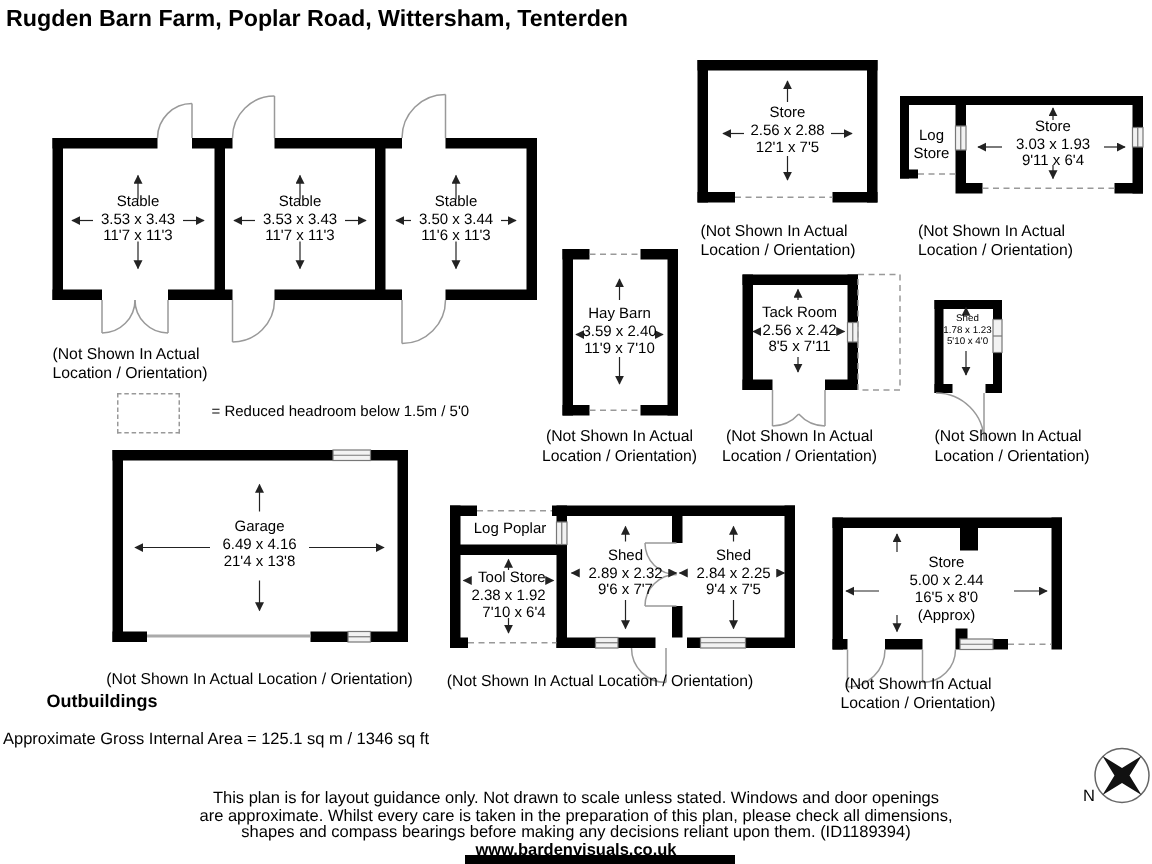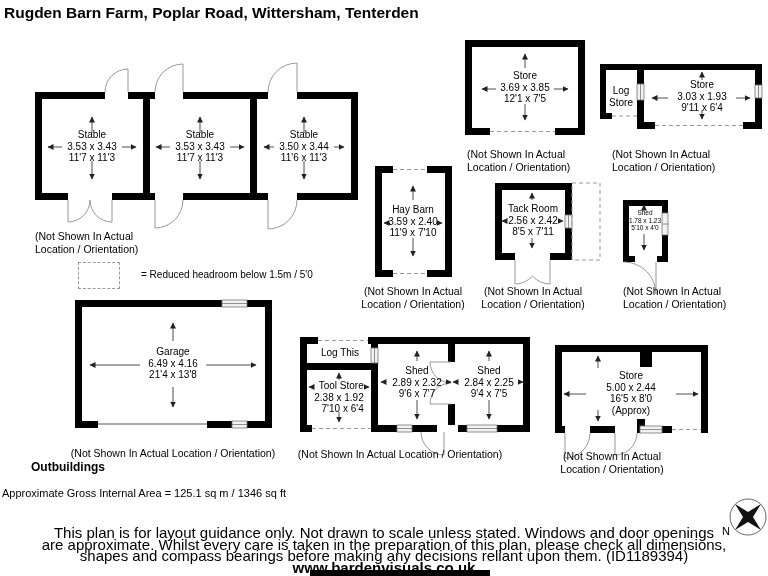--- a/index.html
+++ b/index.html
@@ -11,21 +11,21 @@
           line-height:11.5px;white-space:nowrap;}
   .rlabel.tiny{font-size:6.5px;line-height:7.5px;}
   .note{position:absolute;font-size:10.5px;line-height:12.5px;white-space:nowrap;}
   .note.center{transform:translateX(-50%);text-align:center;}
   .legend-box{position:absolute;left:78px;top:262px;width:40px;height:25px;
               border:1px dashed #999;background:#fff;}
   .legend-text{position:absolute;left:125px;top:269px;font-size:10px;white-space:nowrap;margin-left:16px;}
   .section-heading{position:absolute;left:31px;top:460px;font-size:12px;font-weight:bold;}
   .area-line{position:absolute;left:2px;top:487px;font-size:11px;}
   .footer{position:absolute;left:384px;top:527px;transform:translateX(-50%);
-          text-align:center;font-size:15px;line-height:11.5px;white-space:nowrap;}
+          text-align:center;font-size:11px;line-height:11.5px;white-space:nowrap;}
   .footer .site{font-weight:bold;}
   .bottom-bar{position:absolute;left:310px;top:570px;width:180px;height:6px;background:#000;}
   .compass-n{position:absolute;left:722px;top:525px;font-size:11px;}
 </style>
 </head>
 <body>
 
 <div id="stage">
 
   <div class="title">Rugden Barn Farm, Poplar Road, Wittersham, Tenterden</div>
@@ -315,21 +315,21 @@
       <div>3.50 x 3.44</div>
       <div>11'6 x 11'3</div>
   </div>
   <div class="rlabel" style="left:173px;top:346px;">
     <div>Garage</div>
       <div>6.49 x 4.16</div>
       <div>21'4 x 13'8</div>
   </div>
   <div class="rlabel" style="left:525px;top:70px;">
     <div>Store</div>
-      <div>3.69 x 3.85</div>
+      <div>2.56 x 2.88</div>
       <div>12'1 x 7'5</div>
   </div>
   <div class="rlabel" style="left:621px;top:85px;">
     <div>Log</div>
       <div>Store</div>
   </div>
   <div class="rlabel" style="left:702px;top:79px;">
     <div>Store</div>
       <div>3.03 x 1.93</div>
       <div>9'11 x 6'4</div>
@@ -343,21 +343,21 @@
     <div>Tack Room</div>
       <div>2.56 x 2.42</div>
       <div>8'5 x 7'11</div>
   </div>
   <div class="rlabel tiny" style="left:645px;top:209px;">
     <div>Shed</div>
       <div>1.78 x 1.23</div>
       <div>5'10 x 4'0</div>
   </div>
   <div class="rlabel" style="left:340px;top:347px;">
-    <div>Log This</div>
+    <div>Log Poplar</div>
   </div>
   <div class="rlabel" style="left:339px;top:380px;text-align:right;">
     <div>Tool Store</div>
       <div>2.38 x 1.92</div>
       <div>7'10 x 6'4</div>
   </div>
   <div class="rlabel" style="left:417px;top:365px;">
     <div>Shed</div>
       <div>2.89 x 2.32</div>
       <div>9'6 x 7'7</div>

